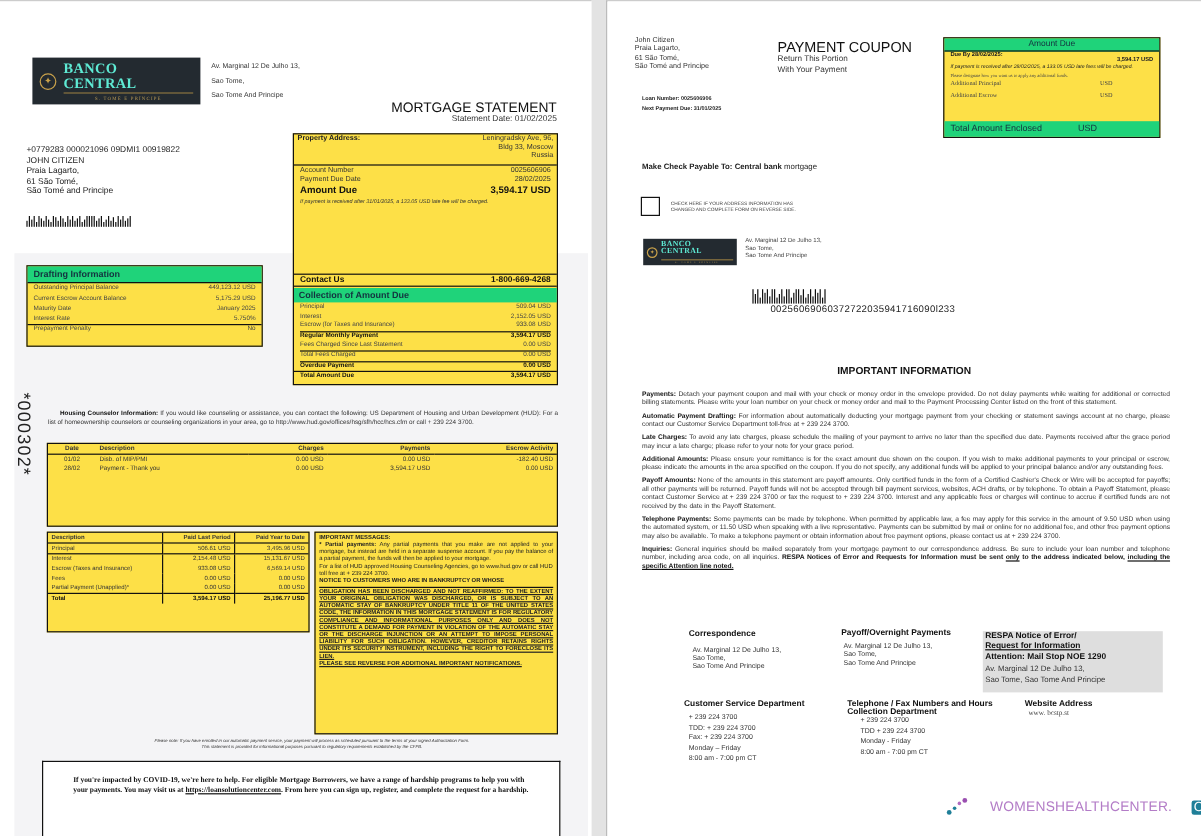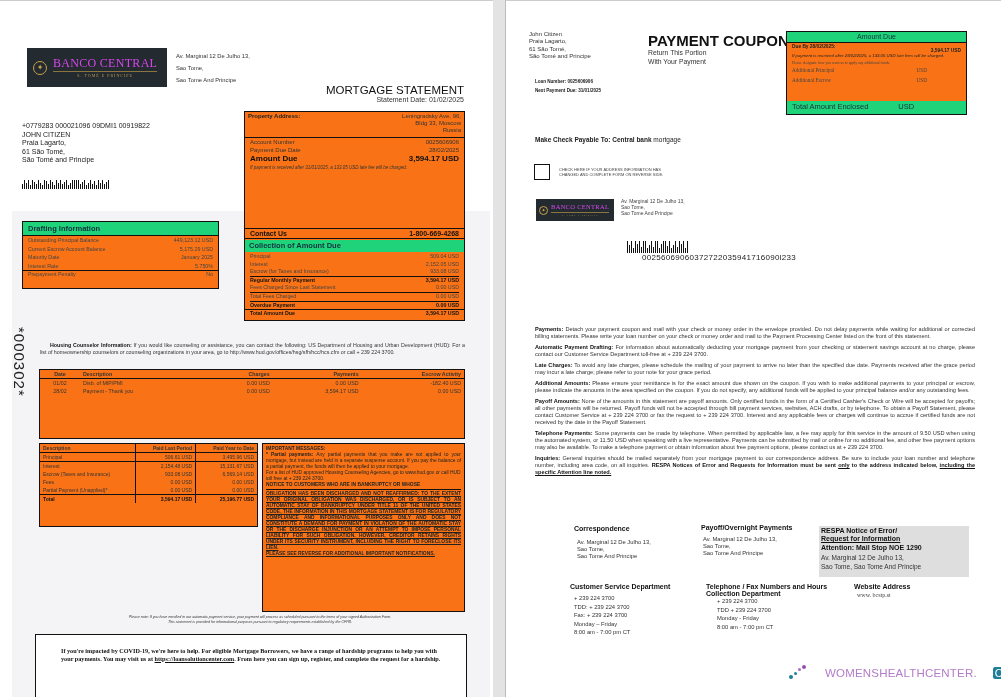--- a/index.html
+++ b/index.html
@@ -4,24 +4,24 @@
 <style>
 *{box-sizing:border-box;margin:0;padding:0}
 body{width:1001px;height:697px;background:#e3e3e3;font-family:"Liberation Sans",sans-serif;color:#222;position:relative;overflow:hidden}
 .page{position:absolute;top:0;background:#fff;height:697px}
 #p1{left:0;width:493px;border-top:1px solid #ccc}
 #p2{left:505px;width:496px;border-left:1px solid #bbb;border-top:1px solid #ccc}
 .grayband{position:absolute;left:12px;top:210px;width:478px;height:487px;background:#f4f4f6}
 .abs{position:absolute}
 .logo{background:#232a30;display:flex;align-items:center;gap:6px;padding:0 6px}
 .logo .bird{width:14px;height:14px;border-radius:50%;border:1.5px solid #c9a24b;display:flex;align-items:center;justify-content:center;color:#c9a24b;font-size:8px}
-.logo .txt{font-family:"Liberation Serif",serif;color:#d946ef;font-weight:normal;letter-spacing:.3px;line-height:1}
+.logo .txt{font-family:"Liberation Serif",serif;color:#5eead4;font-weight:bold;letter-spacing:.3px;line-height:1}
 .logo .sub{font-family:"Liberation Serif",serif;color:#b99a55;font-size:4px;letter-spacing:1px;text-align:center;border-top:1px solid #8c7440;margin-top:2px;padding-top:1px}
 .tiny{font-size:4.5px;line-height:6px}
-.box{border:1.3px solid #111;background:#f97316}
+.box{border:1.3px solid #111;background:#fde047}
 .greenhead{background:#1fd37a;color:#14323f;font-weight:bold}
 .row{display:flex;justify-content:space-between}
 .tbl{width:100%;border-collapse:collapse;font-size:5.3px;color:#333}
 .tbl td,.tbl th{padding:1px 3px;white-space:nowrap}
 .tbl th{font-weight:bold;text-align:left}
 .r{text-align:right!important}
 .bar{display:flex;align-items:flex-end;gap:1px;height:10px}
 .bar span{display:block;width:1px;background:#111}
 .para{font-size:5.6px;line-height:7px;color:#333;text-align:justify}
 .para b{color:#111}
@@ -296,21 +296,21 @@
 </div>
 
 <div class="page" id="p2">
   <div class="abs addr" style="left:23px;top:30px;font-size:6px;line-height:7.3px">
     <div>John Citizen</div>
     <div>Praia Lagarto,</div>
     <div>61 São Tomé,</div>
     <div>São Tomé and Principe</div>
   </div>
   <div class="abs" style="left:142px;top:31px">
-    <div style="font-size:15px;font-weight:bold;color:#111">PAYMENT COUPON</div>
+    <div style="font-size:12px;font-weight:normal;color:#111">PAYMENT COUPON</div>
     <div style="font-size:6.8px;line-height:8.5px;color:#333">Return This Portion</div>
     <div style="font-size:6.8px;line-height:8.5px;color:#333">With Your Payment</div>
   </div>
   <div class="abs" style="left:29px;top:76px;font-size:4.6px;line-height:9px;font-weight:bold;color:#222">
     <div>Loan Number: 0025606906</div>
     <div>Next Payment Due: 31/01/2025</div>
   </div>
 
   <div class="abs box" style="left:280px;top:30px;width:181px;height:84px">
     <div class="greenhead" style="height:11px;text-align:center;font-size:7px;font-weight:normal;color:#14323f;border-bottom:1px solid #111;padding-top:1px">Amount Due</div>
@@ -387,20 +387,21 @@
       <span style="height:12px"></span>
       <span style="height:6px"></span>
       <span style="height:12px"></span>
       <span style="height:9px"></span>
       <span style="height:12px"></span>
       <span style="height:5px"></span>
       <span style="height:12px"></span>
   </div>
   <div class="abs" style="left:136px;top:252px;font-family:Liberation Sans, sans-serif;font-size:8px;letter-spacing:.3px;color:#222">00256069060372722035941716090l233</div>
 
+  <div class="abs" style="left:0;right:0;top:303px;text-align:center;font-size:8.5px;font-weight:bold;color:#111">IMPORTANT INFORMATION</div>
 
   <div class="abs" id="info-paras" style="left:29px;top:325px;width:440px">
       <div class="para" style="margin-bottom: 4px;"><b>Payments:</b> <span>Detach your payment coupon and mail with your check or money order in the envelope provided. Do not delay payments while waiting for additional or corrected billing statements. Please write your loan number on your check or money order and mail to the Payment Processing Center listed on the front of this statement.</span></div>
       <div class="para" style="margin-bottom: 4px;"><b>Automatic Payment Drafting:</b> <span>For information about automatically deducting your mortgage payment from your checking or statement savings account at no charge, please contact our Customer Service Department toll-free at + 239 224 3700.</span></div>
       <div class="para" style="margin-bottom: 4px;"><b>Late Charges:</b> <span>To avoid any late charges, please schedule the mailing of your payment to arrive no later than the specified due date. Payments received after the grace period may incur a late charge; please refer to your note for your grace period.</span></div>
       <div class="para" style="margin-bottom: 4px;"><b>Additional Amounts:</b> <span>Please ensure your remittance is for the exact amount due shown on the coupon. If you wish to make additional payments to your principal or escrow, please indicate the amounts in the area specified on the coupon. If you do not specify, any additional funds will be applied to your principal balance and/or any outstanding fees.</span></div>
       <div class="para" style="margin-bottom: 4px;"><b>Payoff Amounts:</b> <span>None of the amounts in this statement are payoff amounts. Only certified funds in the form of a Certified Cashier's Check or Wire will be accepted for payoffs; all other payments will be returned.  Payoff funds will not be accepted through bill payment services, websites, ACH drafts, or by telephone.  To obtain a Payoff Statement, please contact Customer Service at + 239 224 3700 or fax the request to + 239 224 3700. Interest and any applicable fees or charges will continue to accrue if certified funds are not received by the date in the Payoff Statement.</span></div>
       <div class="para" style="margin-bottom: 4px;"><b>Telephone Payments:</b> <span>Some payments can be made by telephone. When permitted by applicable law, a fee may apply for this service in the amount of 9.50 USD when using the automated system, or  11.50 USD when speaking with a live representative. Payments can be submitted by mail or online for no additional fee, and other free payment options may also be available. To make a telephone payment or obtain information about free payment options, please contact us at + 239 224 3700.</span></div>
       <div class="para"><b>Inquiries:</b> <span>General inquiries should be mailed separately from your mortgage payment to our correspondence address. Be sure to include your loan number and telephone number, including area code, on all inquiries.</span><b> RESPA Notices of Error and Requests for Information must be sent </b><b><u>only</u></b><b> to the address indicated below, </b><b><u>including the specific Attention line noted.</u></b></div>
     </div>

